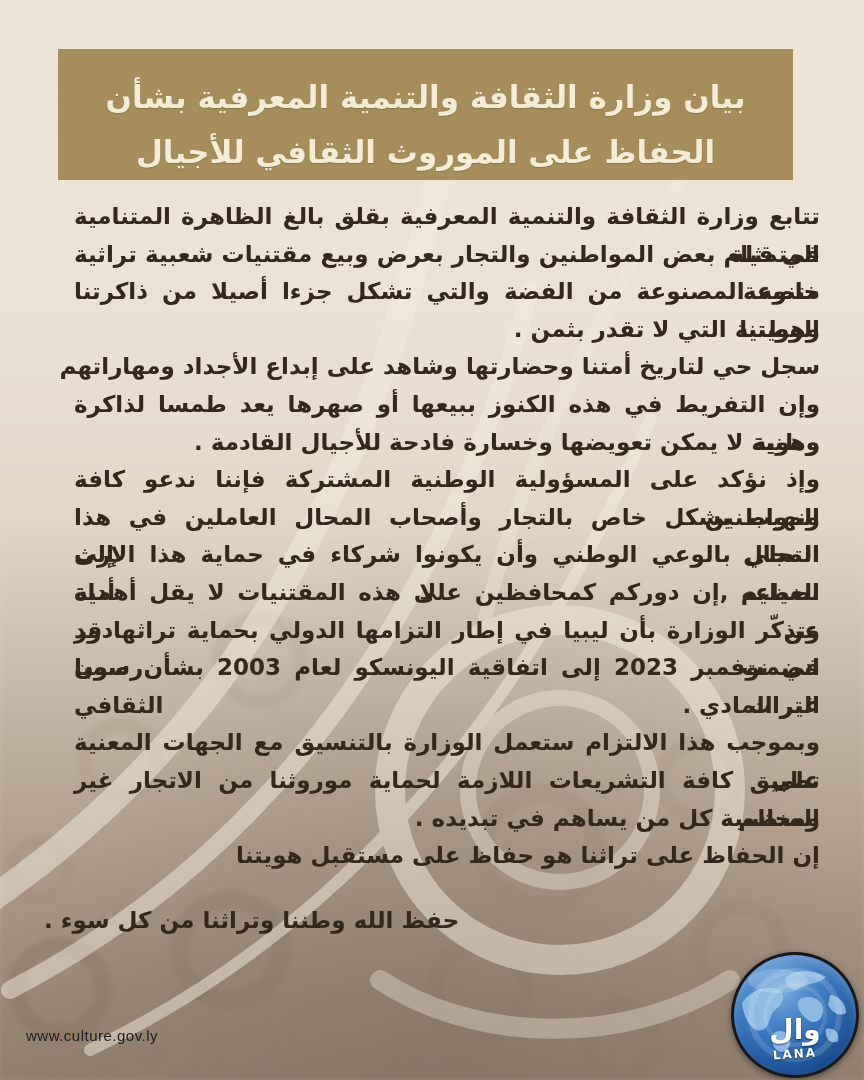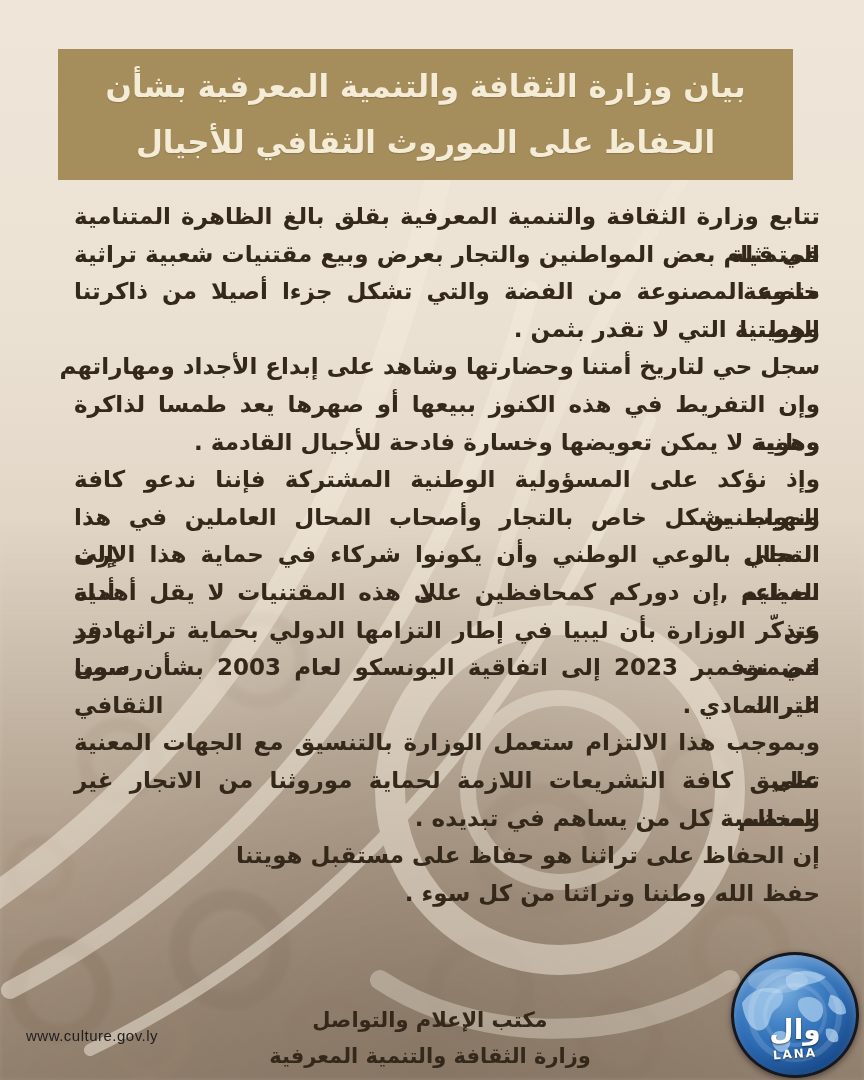--- a/index.html
+++ b/index.html
@@ -30,33 +30,33 @@
       radial-gradient(circle at 540px 330px, transparent 0 46px, rgba(130,112,92,.32) 47px 66px, transparent 67px),
       radial-gradient(circle at 700px 260px, transparent 0 30px, rgba(142,122,100,.3) 31px 44px, transparent 45px),
       radial-gradient(circle at 260px 140px, transparent 0 34px, rgba(150,132,112,.28) 35px 48px, transparent 49px),
       radial-gradient(ellipse at 50% 100%, rgba(104,86,70,.5) 0%, rgba(104,86,70,0) 70%),
       linear-gradient(180deg, rgba(166,148,128,0) 0%, rgba(150,130,110,.35) 45%, rgba(120,100,82,.5) 100%);
   }
   .watermark{position:absolute;left:0;top:0;pointer-events:none;}
   .banner{
     position:absolute;left:58px;top:49px;width:735px;height:131px;
     background:var(--banner_bg);
-    display:flex;flex-direction:column;justify-content:center;align-items:center;
+    display:flex;flex-direction:column;justify-content:flex-end;align-items:center;
     direction:rtl;text-align:center;color:var(--banner_text);
     font-size:31px;font-weight:bold;line-height:1.78;
     text-shadow:0 1px 1px rgba(90,74,40,.35);
   }
   .content{
     position:absolute;left:44px;top:198px;width:776px;direction:rtl;
     color:var(--body_text);font-size:23px;font-weight:bold;
   }
   .line{height:37.6px;line-height:37.6px;}
   .j{text-align:justify;text-align-last:justify;margin-left:30px;}
   .r{text-align:right;}
-  .c{text-align:right;}
+  .c{text-align:left;margin-top:27px;}
   .signature{
     position:absolute;left:250px;top:1002px;width:360px;direction:rtl;
     text-align:center;color:var(--body_text);font-size:21px;font-weight:bold;
     line-height:36px;
   }
   .website{
     position:absolute;left:26px;top:1027px;
     font-family:"Liberation Sans","DejaVu Sans",sans-serif;
     font-size:15px;color:var(--url_text);letter-spacing:.5px;
   }
@@ -119,24 +119,20 @@
     <div class="line j">وتذكّر الوزارة بأن ليبيا في إطار التزامها الدولي بحماية تراثها قد انضمت رسميا</div>
     <div class="line j">في نوفمبر 2023 إلى اتفاقية اليونسكو لعام 2003 بشأن صون التراث الثقافي</div>
     <div class="line r">غير المادي .</div>
     <div class="line j">وبموجب هذا الالتزام ستعمل الوزارة بالتنسيق مع الجهات المعنية على</div>
     <div class="line j">تطبيق كافة التشريعات اللازمة لحماية موروثنا من الاتجار غير المنظم</div>
     <div class="line r">ومحاسبة كل من يساهم في تبديده .</div>
     <div class="line r">إن الحفاظ على تراثنا هو حفاظ على مستقبل هويتنا</div>
     <div class="line c">حفظ الله وطننا وتراثنا من كل سوء .</div>
   </div>
 
-  <div class="signature">
-    <div>مكتب الإعلام والتواصل</div>
-    <div>وزارة الثقافة والتنمية المعرفية</div>
-  </div>
 
   <div class="website">www.culture.gov.ly</div>
 
   <div class="lana-logo">
     <svg width="122" height="120" viewBox="0 0 122 120">
       <g fill="#9cc4e8" opacity="0.85">
         <path d="M 8 48 C 16 36, 30 30, 44 34 C 52 38, 50 48, 42 54 C 34 60, 38 68, 30 74 C 20 80, 10 66, 8 48 Z"></path>
         <path d="M 40 78 C 46 74, 54 76, 56 84 C 58 92, 50 100, 44 96 C 38 92, 36 84, 40 78 Z"></path>
         <path d="M 52 22 C 62 14, 80 14, 92 22 C 84 30, 70 28, 64 34 C 58 38, 50 30, 52 22 Z"></path>
         <path d="M 66 44 C 74 40, 84 42, 88 50 C 92 60, 84 70, 76 66 C 68 62, 60 50, 66 44 Z"></path>

